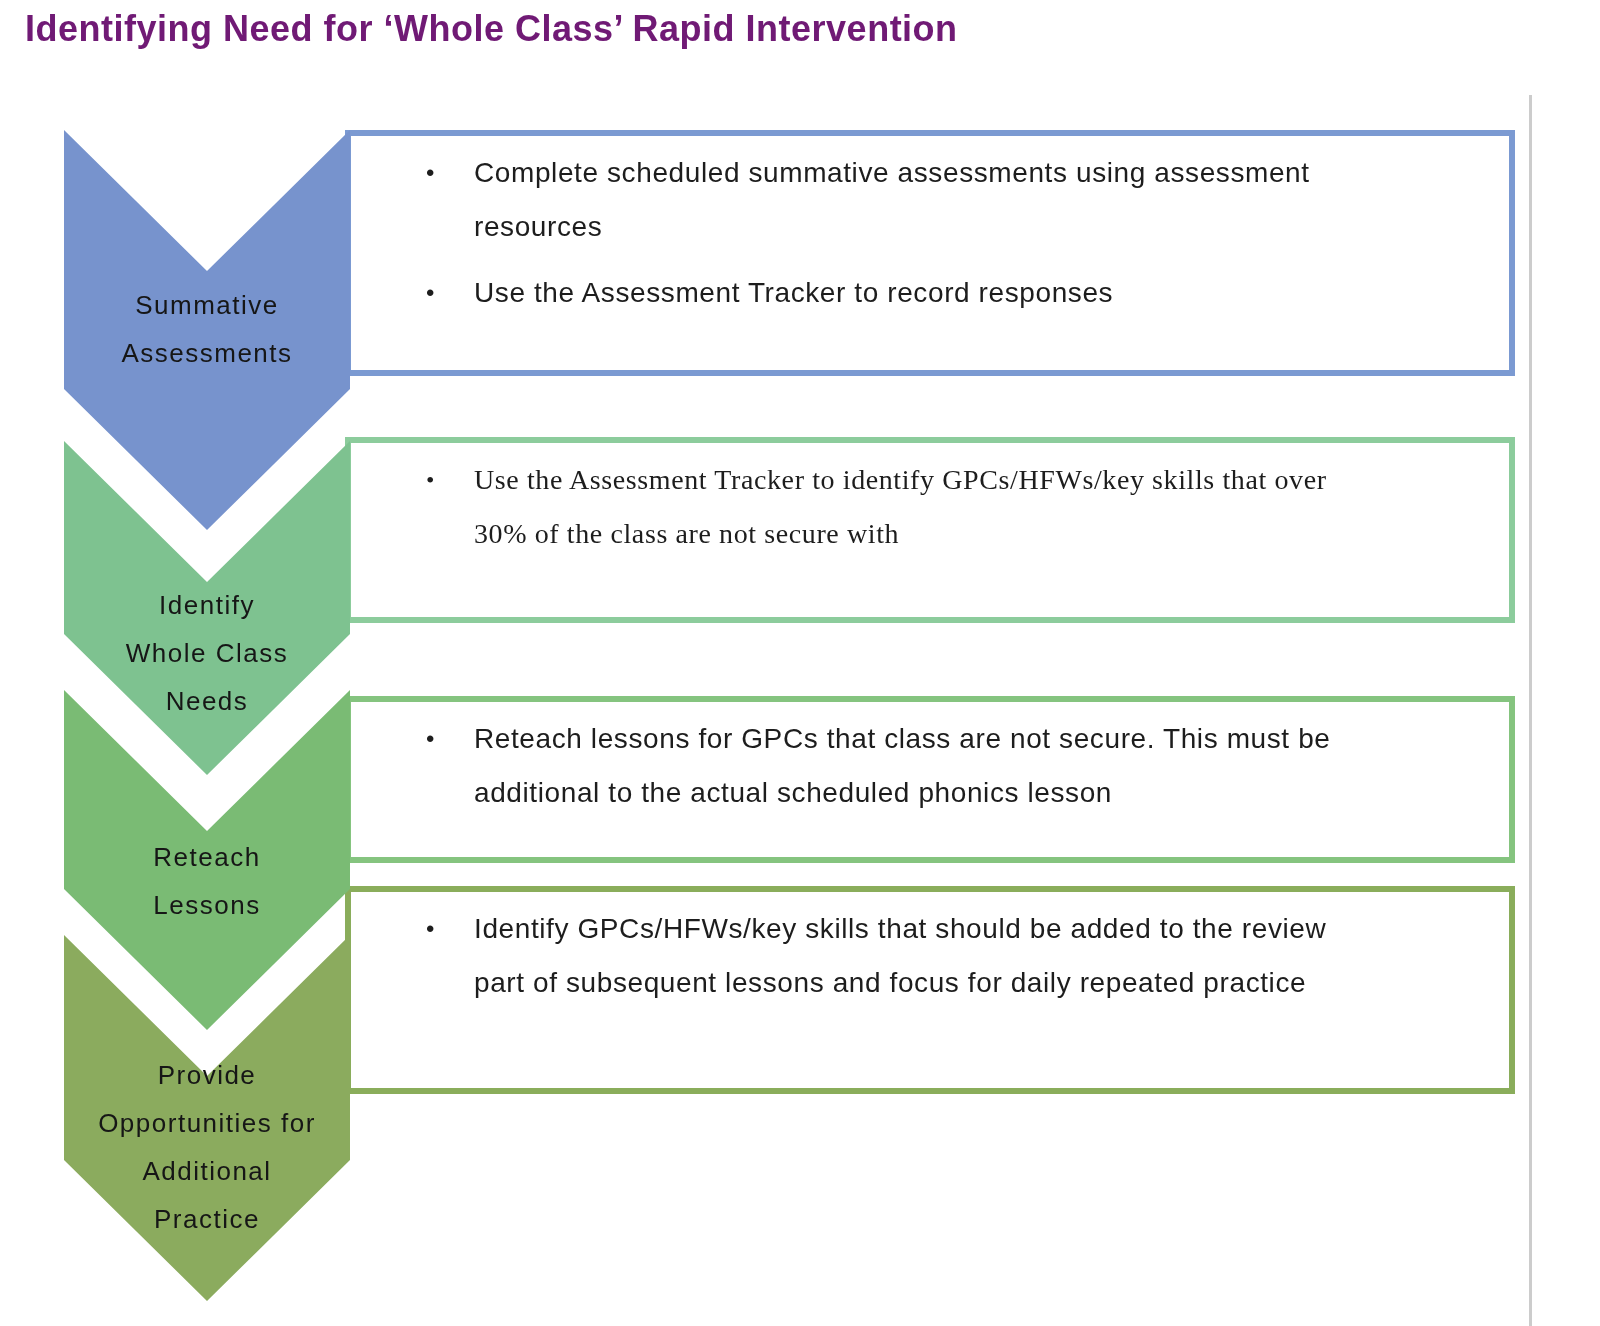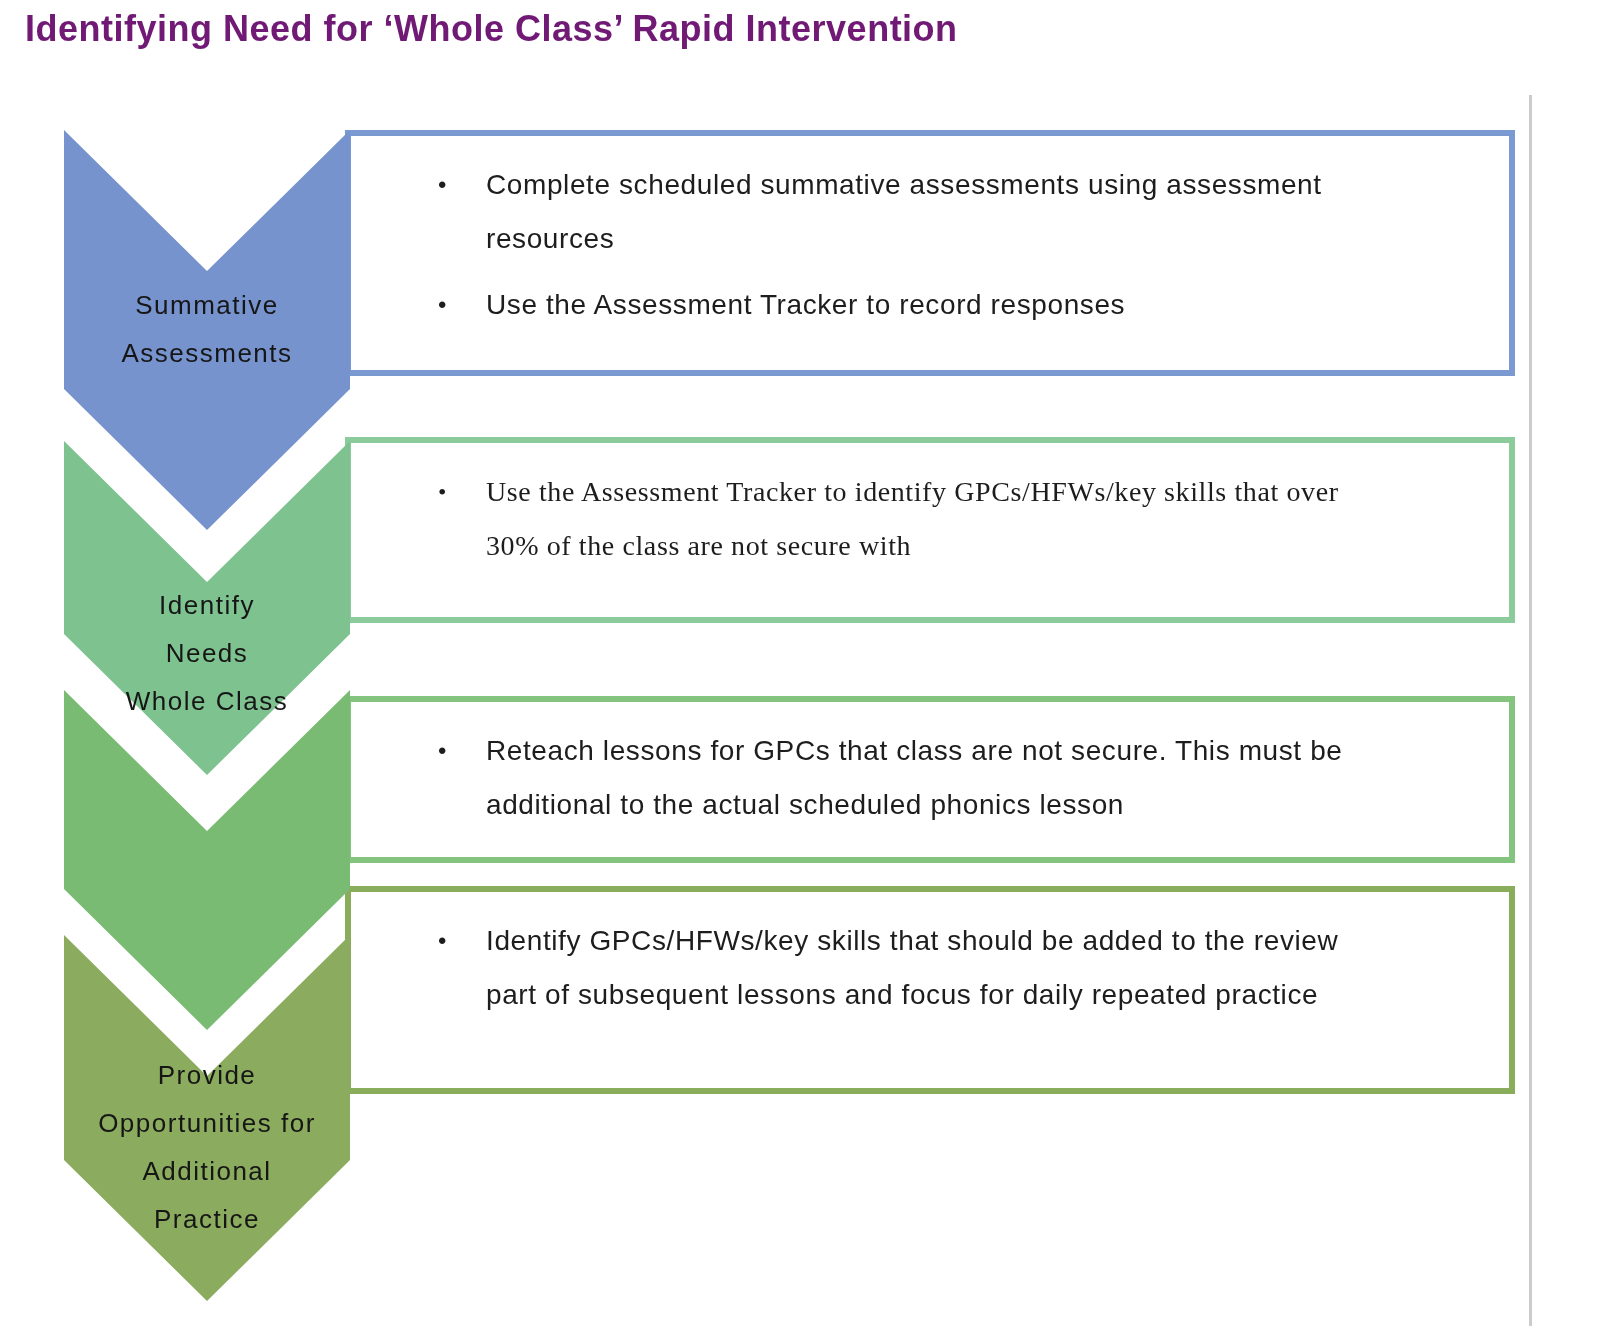--- a/index.html
+++ b/index.html
@@ -48,21 +48,21 @@
     position: absolute;
     left: 345px;
     width: 1170px;
     box-sizing: border-box;
     border: 6px solid #888888;
     background: #ffffff;
     z-index: 1;
   }
   .step-box ul {
     list-style: none;
-    margin: 12px;
+    margin: 0;
     padding: 10px 30px 0 75px;
   }
   .step-box li {
     position: relative;
     padding-left: 48px;
     max-width: 880px;
     font-size: 28px;
     line-height: 54px;
     letter-spacing: 0.6px;
     color: #1d1d1d;
@@ -138,24 +138,28 @@
     <polygon points="64,935 207,1076 350,935 350,1160 207,1301 64,1160" fill="#8bab5e"></polygon>
   </svg>
 
   <div class="chevron-label" id="label-0">
     <div>Summative</div>
     <div>Assessments</div>
   </div>
 
   <div class="chevron-label" id="label-1">
     <div>Identify</div>
+    <div>Whole Class</div>
     <div>Needs</div>
-    <div>Whole Class</div>
   </div>
 
+  <div class="chevron-label" id="label-2">
+    <div>Reteach</div>
+    <div>Lessons</div>
+  </div>
 
   <div class="chevron-label" id="label-3">
     <div>Provide</div>
     <div>Opportunities for</div>
     <div>Additional</div>
     <div>Practice</div>
   </div>
 
 </div>
 

